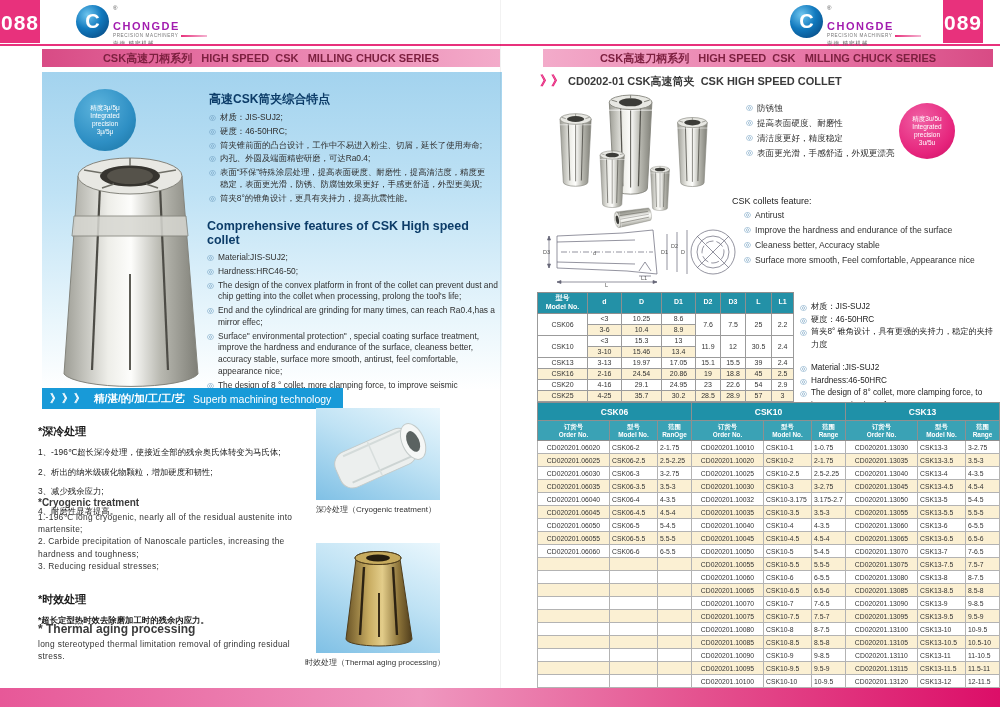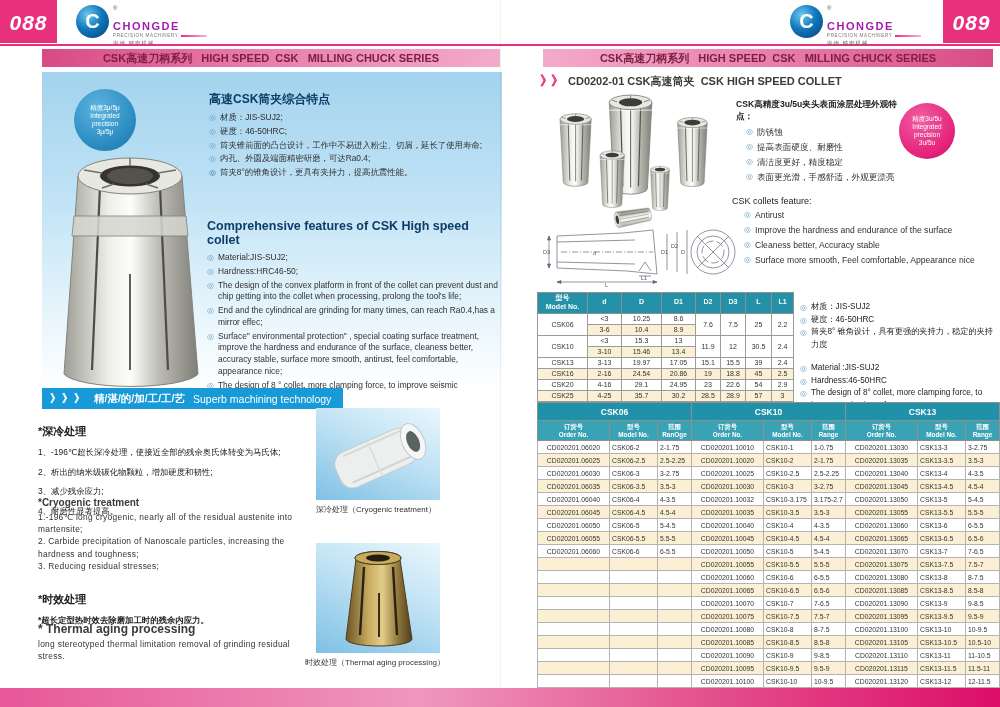--- a/index.html
+++ b/index.html
@@ -1,22 +1,22 @@
 <!DOCTYPE html>
 <html><head>
 <meta charset="utf-8">
 <style>
   html,body{margin:0;padding:0;background:#888;}
   .sheet{position:relative;width:1000px;height:707px;background:#ffffff;overflow:hidden;
          font-family:"Liberation Sans","DejaVu Sans",sans-serif;color:#333;}
   .abs{position:absolute;}
 
   
-  .pagenum{width:57px;height:43px;background:#e8317c;color:#fff;font-size:21px;font-weight:bold;
-           text-align:center;line-height:46px;letter-spacing:1px;font-style:italic;}
+  .pagenum{width:40px;height:43px;background:#e8317c;color:#fff;font-size:21px;font-weight:bold;
+           text-align:center;line-height:46px;letter-spacing:1px;}
   .hrule{height:2px;background:#e8317c;}
   .logo{display:flex;align-items:flex-start;gap:4px;}
   .logo-circle{width:33px;height:33px;border-radius:50%;
      background:radial-gradient(circle at 35% 30%,#6fc6ef 0%,#1179be 45%,#063f75 100%);
      color:#fff;font-size:20px;font-weight:bold;text-align:center;line-height:33px;}
   .logo-text{line-height:1;}
   .logo-reg{font-size:6px;color:#555;vertical-align:top;}
   .logo-name{font-size:11px;font-weight:bold;color:#a21caf;letter-spacing:1.5px;}
   .logo-sub{font-size:4.6px;color:#777;letter-spacing:0.6px;margin-top:2px;display:flex;align-items:center;gap:3px;}
   .logo-dash{display:inline-block;width:26px;height:2px;background:linear-gradient(90deg,#e8317c,#f4b5d2);}
@@ -166,21 +166,21 @@
       <line x1="108" y1="64" x2="96" y2="60" stroke="#6f6f67" stroke-width="1.5"></line>
     </svg>
 
     <div class="abs" style="left:167px;top:19px;width:284px">
       <div class="feat-title">高速CSK筒夹综合特点</div>
       <div style="margin-top:4px">
           <div class="feat-item"><span class="bullet">◎</span><span>材质：JIS-SUJ2;</span></div>
           <div class="feat-item"><span class="bullet">◎</span><span>硬度：46-50HRC;</span></div>
           <div class="feat-item"><span class="bullet">◎</span><span>筒夹锥前面的凸台设计，工作中不易进入粉尘、切屑，延长了使用寿命;</span></div>
           <div class="feat-item"><span class="bullet">◎</span><span>内孔、外圆及端面精密研磨，可达Ra0.4;</span></div>
-          <div class="feat-item"><span class="bullet">◎</span></div>
+          <div class="feat-item"><span class="bullet">◎</span><span>表面“环保”特殊涂层处理，提高表面硬度、耐磨性，提高清洁度，精度更稳定，表面更光滑，防锈、防腐蚀效果更好，手感更舒适，外型更美观;</span></div>
           <div class="feat-item"><span class="bullet">◎</span><span>筒夹8°的锥角设计，更具有夹持力，提高抗震性能。</span></div>
         </div>
     </div>
 
     <div class="abs" style="left:165px;top:147px;width:292px">
       <div class="feat-title" style="font-size:12.5px">Comprehensive features of CSK High speed collet</div>
       <div style="margin-top:5px">
           <div class="feat-item"><span class="bullet">◎</span><span>Material:JIS-SUJ2;</span></div>
           <div class="feat-item"><span class="bullet">◎</span><span>Hardness:HRC46-50;</span></div>
           <div class="feat-item"><span class="bullet">◎</span><span>The design of the convex platform in front of the collet can prevent dust and chip getting into the collet when processing, prolong the tool's life;</span></div>
@@ -279,21 +279,20 @@
   <svg class="abs" style="left:537px;top:90px" width="198" height="146" viewBox="0 0 198 146">
     <use href="#collet" transform="translate(60,0) scale(1.12)"></use>
     <use href="#collet" transform="translate(14,20) scale(0.82)"></use>
     <use href="#collet" transform="translate(132,24) scale(0.78)"></use>
     <use href="#collet" transform="translate(56,58) scale(0.64)"></use>
     <use href="#collet" transform="translate(108,74) scale(0.5)"></use>
     <use href="#collet" transform="translate(78,143) rotate(-100) scale(0.42)"></use>
   </svg>
 
   <div class="abs" style="left:736px;top:99px;width:172px">
-    <div class="rtitle">CSK高精度3u/5u夹头表面涂层处理外观特点：</div>
     <div class="rlist" style="margin-top:3px;padding-left:10px">
         <div class="feat-item"><span class="bullet">◎</span><span>防锈蚀</span></div>
         <div class="feat-item"><span class="bullet">◎</span><span>提高表面硬度、耐磨性</span></div>
         <div class="feat-item"><span class="bullet">◎</span><span>清洁度更好，精度稳定</span></div>
         <div class="feat-item"><span class="bullet">◎</span><span>表面更光滑，手感舒适，外观更漂亮</span></div>
       </div>
   </div>
 
   <div class="abs badge badge-pink" style="left:899px;top:103px">
     <span>精度3u/5u</span>

